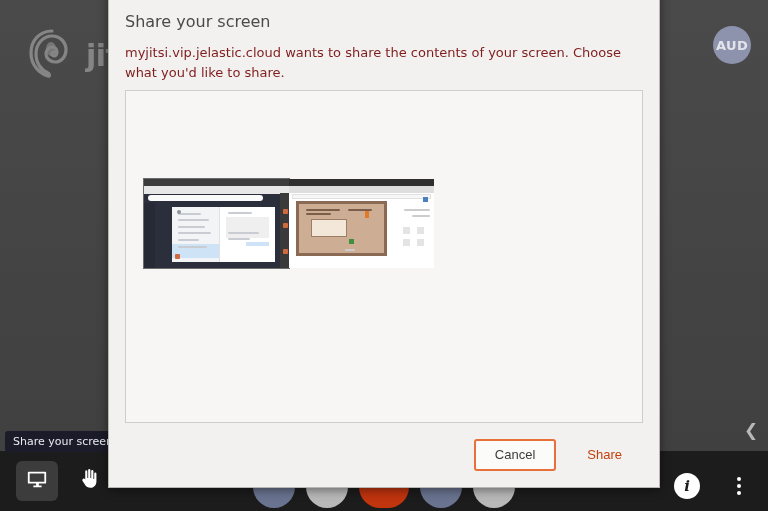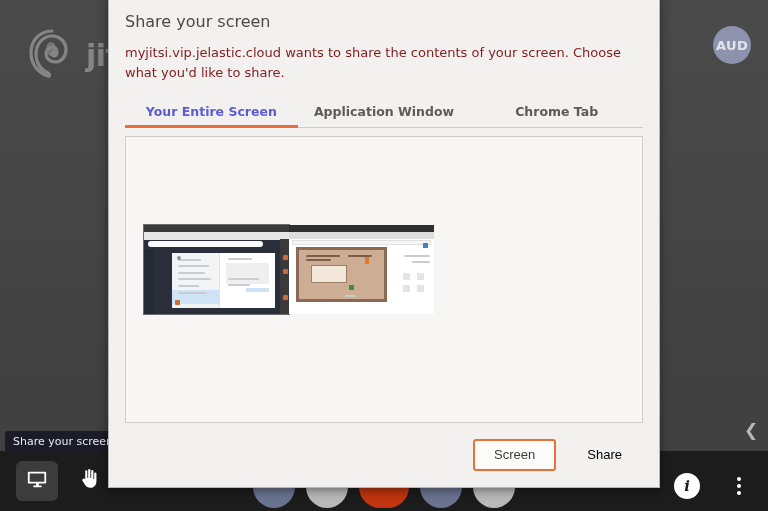--- a/index.html
+++ b/index.html
@@ -311,21 +311,21 @@
     color: #3d3d3d;
     line-height: 1.2;
   }
   .btn.focus {
     border: 2px solid #e8703a;
     padding: 6px 19px;
   }
   .btn.disabled {
     background: transparent;
     border: 1px solid transparent;
-    color: #000000;
+    color: #c2410c;
   }
 </style>
 </head>
 <body>
 
 <div id="app">
 
   <div class="conference-bg">
 
     <div class="watermark">
@@ -394,31 +394,20 @@
     </div>
 
     <div class="tooltip">Share your screen</div>
   </div>
 
   <div class="dialog">
 
     <div class="dlg-title">Share your screen</div>
     <div class="dlg-desc">myjitsi.vip.jelastic.cloud wants to share the contents of your screen. Choose what you'd like to share.</div>
 
-    <div class="tabs">
-      <div class="tab active">
-        <span>Your Entire Screen</span>
-      </div>
-      <div class="tab">
-        <span>Application Window</span>
-      </div>
-      <div class="tab">
-        <span>Chrome Tab</span>
-      </div>
-    </div>
 
     <div class="screens-panel">
       <div class="thumbs">
 
         <div class="thumb selected">
           <div class="tnail-dark">
             <div class="titlebar"></div>
             <div class="menubar"></div>
             <div class="urlbar"></div>
             <div class="sidebar-l"></div>
@@ -469,18 +458,18 @@
             <div class="org2" style="left:76px;top:32px"></div>
             <div class="blu2" style="right:6px;top:18px"></div>
             <div class="ln2" style="left:56px;top:70px;width:10px"></div>
           </div>
         </div>
 
       </div>
     </div>
 
     <div class="dlg-actions">
-      <button class="btn focus">Screen</button>
+      <button class="btn focus">Cancel</button>
       <button class="btn disabled">Share</button>
     </div>
   </div>
 
 </div>
 
 </body></html>

